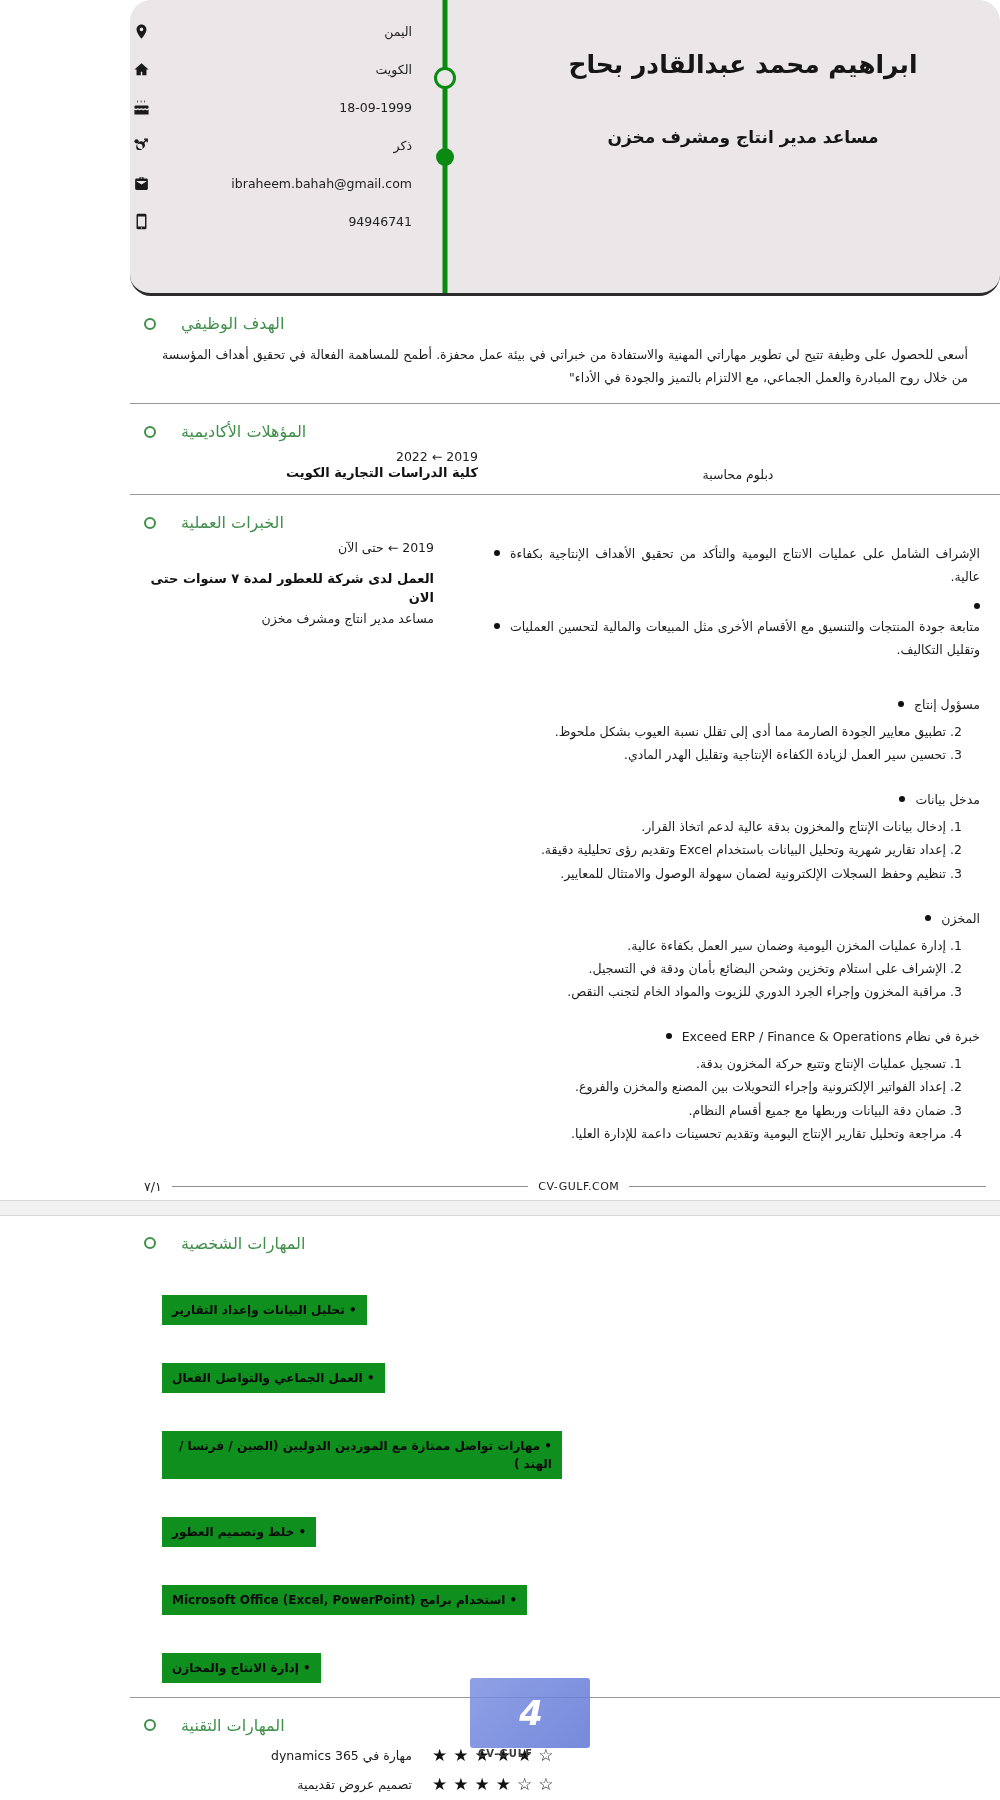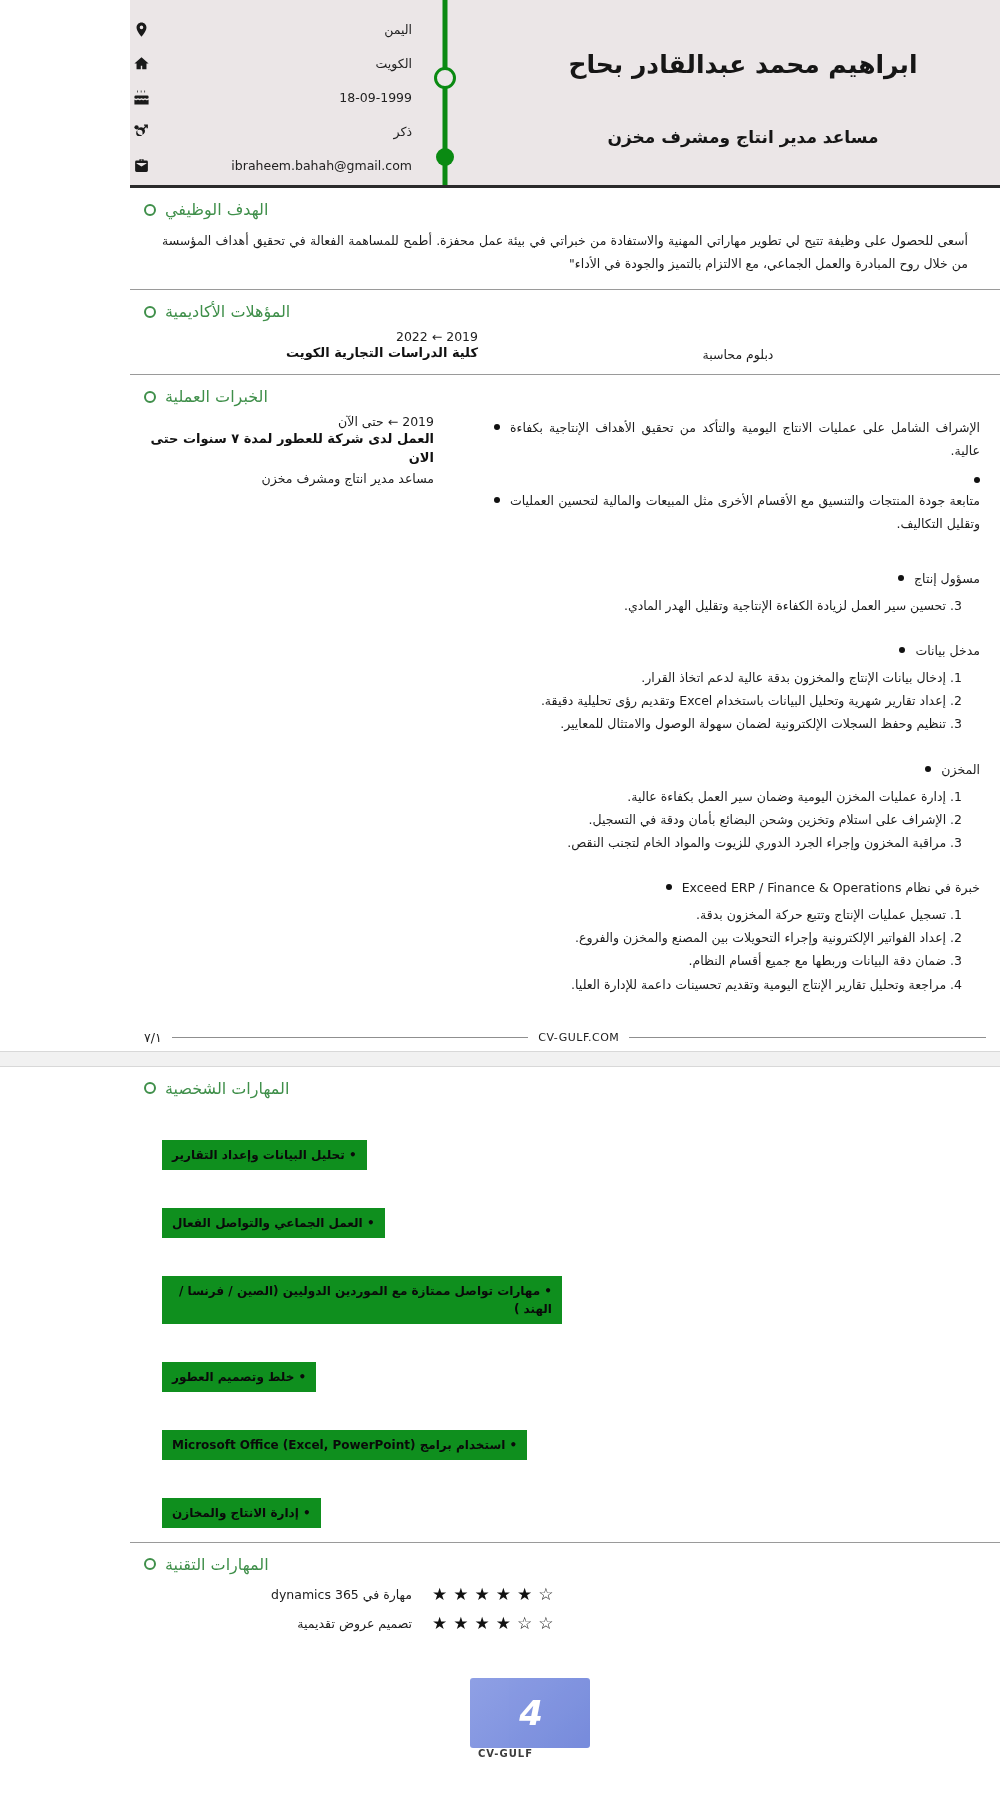--- a/index.html
+++ b/index.html
@@ -9,24 +9,25 @@
     font-family: "DejaVu Sans", "Liberation Sans", sans-serif;
   }
   body { width: 1000px; min-height: 1800px; position: relative; }
 
   .page { width: 1000px; position: relative; background:#fff; }
 
   
   .header {
     position: relative;
     width: 870px;
-    height: 188px;
+    height: 296px;
     background: #ebe6e7;
     border-bottom: 3px solid #2b2b2b;
     overflow: hidden;
+    border-radius: 21px;
   }
   .header-inner { display: flex; flex-direction: row-reverse; height: 100%; }
 
   .contact-col {
     width: 300px;
     padding: 18px 18px 0 0;
     display: flex;
     flex-direction: column;
     gap: 12px;
     align-items: flex-end;
@@ -112,22 +113,22 @@
     color: #161616;
     white-space: nowrap;
   }
 
   
   .section { width: 870px; padding: 0 14px 0 14px; }
   .sec-head {
     display: flex;
     flex-direction: row-reverse;
     align-items: center;
-    gap: 9px;
-    padding: 12px 0 6px 0;
+    gap: 25px;
+    padding: 18px 0 6px 0;
     justify-content: flex-start;
   }
   .sec-bullet {
     width: 12px; height: 12px;
     border: 2px solid #3f8f4a;
     border-radius: 50%;
     flex: 0 0 12px;
   }
   .sec-title {
     font-size: 16px;
@@ -155,21 +156,21 @@
   }
   .edu-right { width: 330px; text-align: right; direction: rtl; }
   .edu-dates { font-size: 12.5px; color: #1c1c1c; }
   .edu-school { font-size: 13px; font-weight: 700; color: #111; margin-top: 1px; }
   .edu-left { flex: 1; text-align: center; direction: rtl; font-size: 12.5px; color:#1c1c1c; padding-top: 18px; }
 
   
   .exp-wrap { display: flex; flex-direction: row-reverse; gap: 8px; padding-top: 2px; }
   .exp-right { width: 290px; text-align: right; direction: rtl; flex: 0 0 290px; }
   .exp-dates { font-size: 12.5px; color: #1c1c1c; }
-  .exp-company { font-size: 13px; font-weight: 700; color: #111; line-height: 1.45; margin-top: 1px; }
+  .exp-company { font-size: 13px; font-weight: 700; color: #111; line-height: 1.45; margin-top: 15px; }
   .exp-title { font-size: 12.5px; color: #1c1c1c; margin-top: 3px; }
   .exp-left { flex: 1; direction: rtl; padding: 0 6px 0 10px; }
 
   .duty-block { margin-bottom: 22px; }
   .duty-head {
     display: flex; flex-direction: row-reverse; align-items: flex-start; gap: 10px;
     justify-content: flex-end;
   }
   .duty-dot {
     width: 6px; height: 6px; background: #111; border-radius: 50%;
@@ -388,20 +389,21 @@
         </div>
 
         <div style="height:26px"></div>
 
         <div class="duty-block">
           <div class="duty-head">
             <span class="duty-dot"></span>
             <span class="duty-title">مسؤول إنتاج</span>
           </div>
           <ul class="duty-list">
+            <li>2. تطبيق معايير الجودة الصارمة مما أدى إلى تقلل نسبة العيوب بشكل ملحوظ.</li>
             <li>3. تحسين سير العمل لزيادة الكفاءة الإنتاجية وتقليل الهدر المادي.</li>
           </ul>
         </div>
 
         <div class="duty-block">
           <div class="duty-head">
             <span class="duty-dot"></span>
             <span class="duty-title">مدخل بيانات</span>
           </div>
           <ul class="duty-list">

